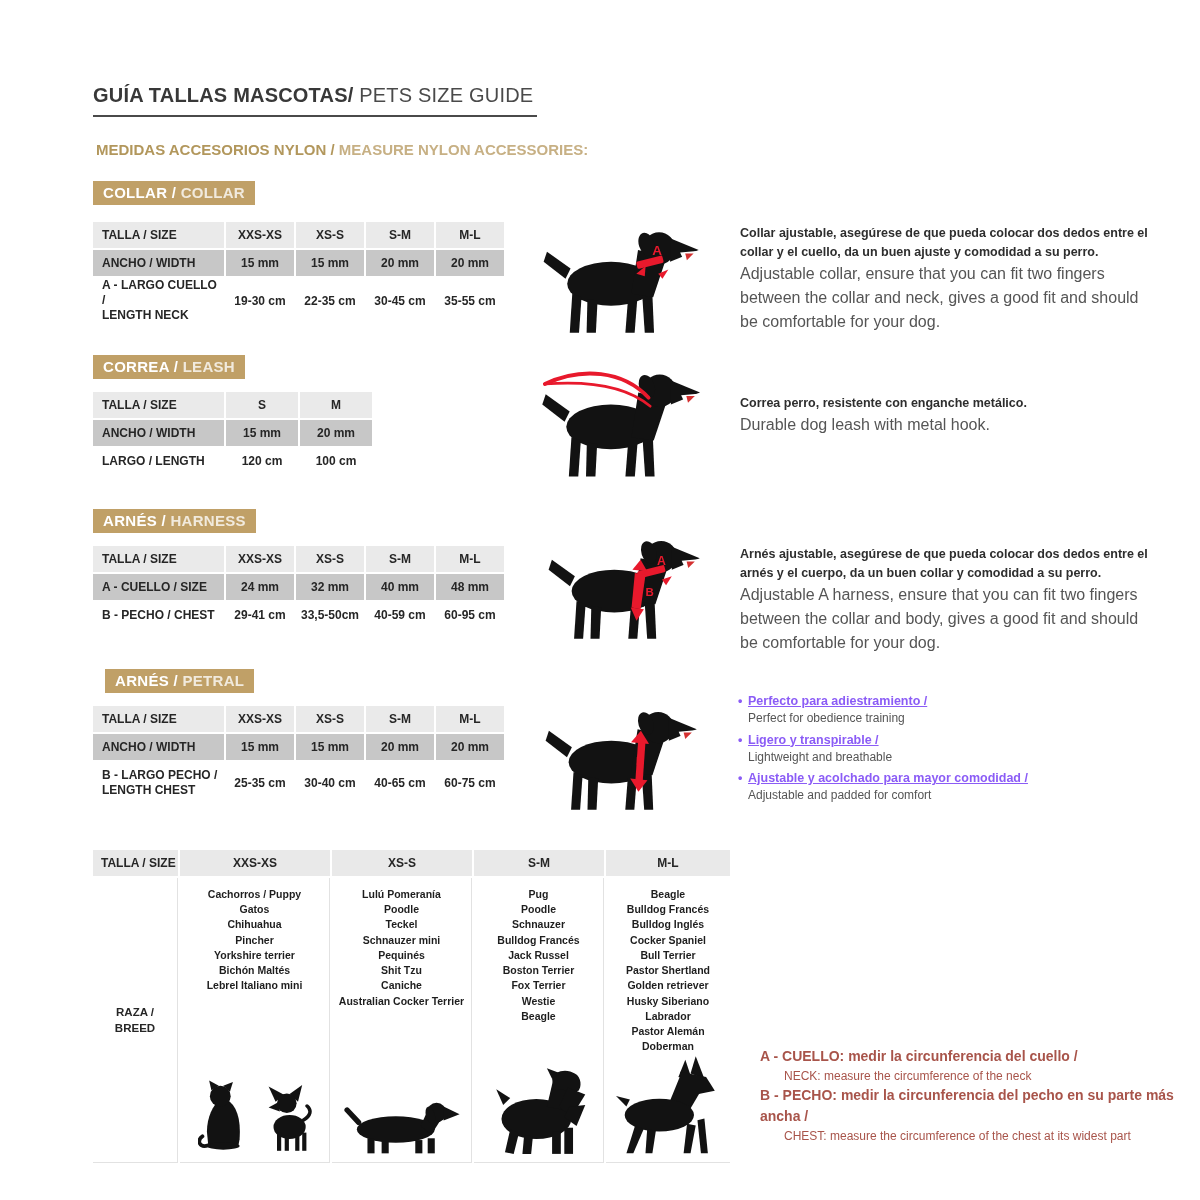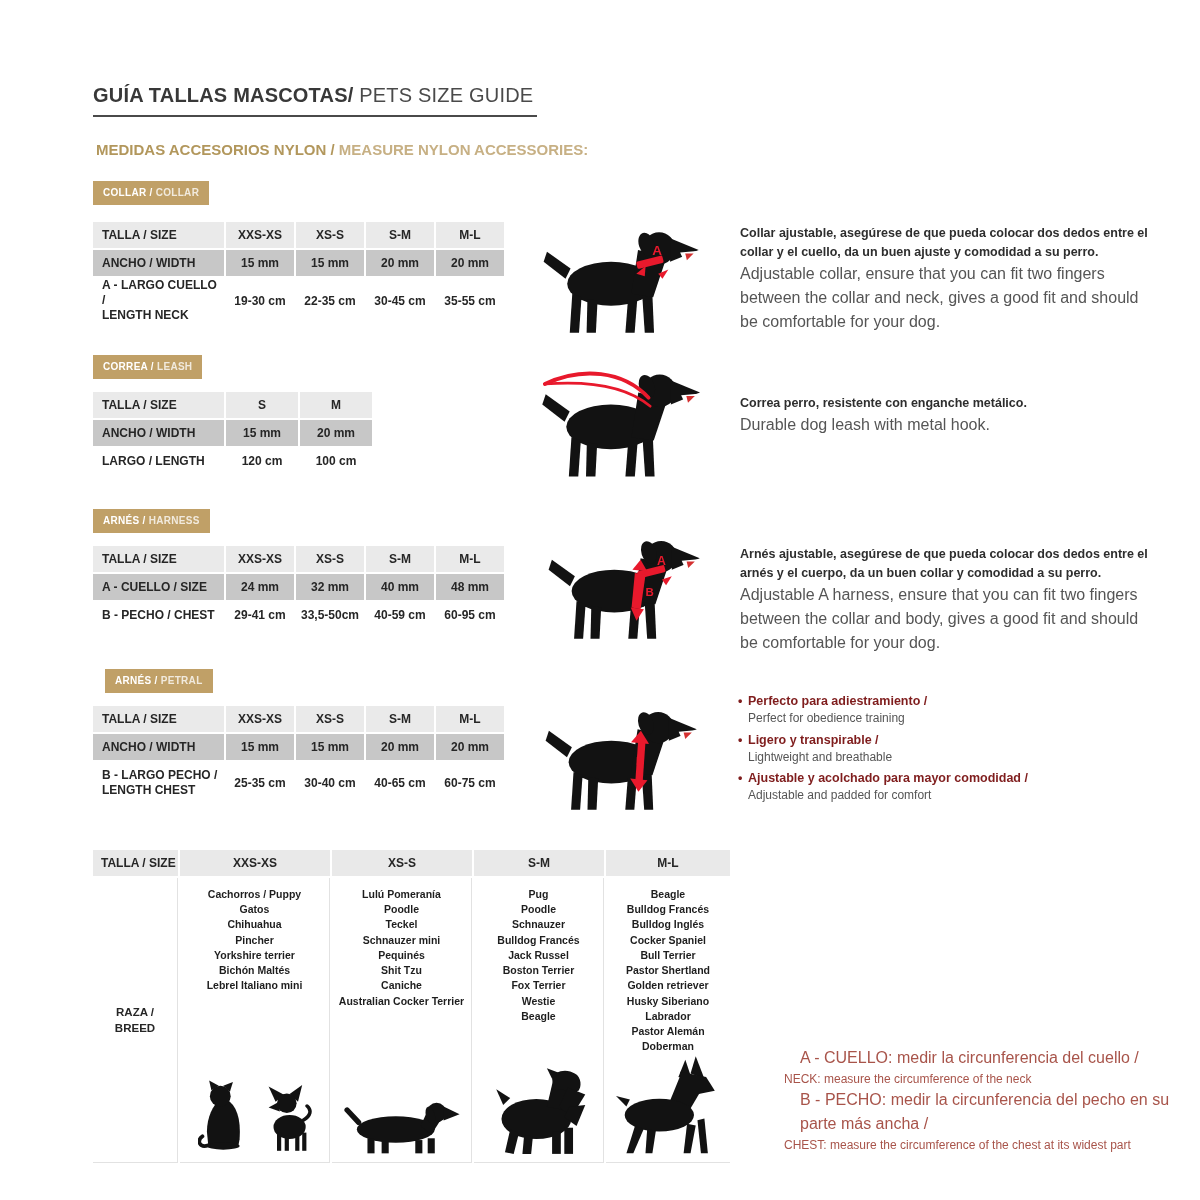--- a/index.html
+++ b/index.html
@@ -13,21 +13,21 @@
   #main-title .b{font-weight:bold;color:#383838;}
   #main-title .r{font-weight:400;color:#4a4a4a;}
 
   
   #subtitle{left:96px;top:141px;font-size:15px;font-weight:bold;}
   #subtitle .b{color:#b2975c;}
   #subtitle .r{color:#c7b084;}
 
   
   .badge{height:24px;line-height:24px;padding:0 10px;background:#c0a067;color:#fff;
-         font-weight:bold;font-size:10px;letter-spacing:.3px;display:inline-block;}
+         font-weight:bold;font-size:15px;letter-spacing:.3px;display:inline-block;}
   .badge .light{color:rgba(255,255,255,.78);}
 
   
   table.spec{border-collapse:separate;border-spacing:2px;}
   table.spec td{font-size:12px;font-weight:bold;color:#262626;vertical-align:middle;
                 padding:0 4px;text-align:center;height:26px;}
   table.spec td.lab{text-align:left;padding-left:9px;width:118px;}
   table.spec td.val{width:60px;}
   tr.r-head td{background:#eaeaea;}
   tr.r-mid td{background:#c7c7c7;}
@@ -35,21 +35,21 @@
   tr.r-tall td{height:42px;}
   .two-line{line-height:1.25;display:block;}
 
   
   .desc{width:408px;}
   .desc .es{font-weight:bold;color:#2e2e2e;font-size:12.5px;line-height:1.5;}
   .desc .en{color:#555;font-size:16px;line-height:1.5;}
 
   
   .bullets{width:420px;}
-  .bullets .es{font-weight:bold;color:#7f1d1d;font-size:12.5px;line-height:1.45;position:relative;padding-left:10px;}
+  .bullets .es{font-weight:bold;color:#8b5cf6;font-size:12.5px;line-height:1.45;position:relative;padding-left:10px;text-decoration:underline;}
   .bullets .es::before{content:"•";position:absolute;left:0;top:0;}
   .bullets .en{color:#555;font-size:12px;line-height:1.45;padding-left:10px;margin-bottom:3px;}
 
   
   #breed-table{left:93px;top:850px;width:637px;display:grid;
                grid-template-columns:85px 150px 140px 130px 124px;column-gap:2px;row-gap:2px;}
   .bh{background:#e9e9e9;height:26px;line-height:26px;font-size:12px;font-weight:bold;
       color:#262626;text-align:center;}
   .bh.first{text-align:left;padding-left:8px;}
   .bcell{background:#fff;border-right:1px solid #e2e2e2;border-bottom:1px solid #e2e2e2;
@@ -57,21 +57,21 @@
   .bcell.last{border-right:none;}
   .breed-label{justify-content:center;font-weight:bold;font-size:11.5px;color:#262626;
                white-space:pre-line;text-align:center;line-height:1.4;border-right:1px solid #e2e2e2;}
   .breed-list{white-space:pre-line;text-align:center;font-weight:bold;font-size:10.5px;
               line-height:1.45;color:#1e1e1e;padding-top:9px;}
   .sil-row{margin-top:auto;display:flex;align-items:flex-end;justify-content:center;gap:6px;
            padding-bottom:6px;}
 
   
   #notes{left:760px;top:1046px;width:434px;color:#a8544a;}
-  #notes .nb{font-weight:normal;font-size:16px;line-height:1.5;margin-left:40px;}
+  #notes .nb{font-weight:bold;font-size:14px;line-height:1.5;}
   #notes .nr{font-size:12px;line-height:1.5;padding-left:24px;}
 
   svg{display:block;}
   .ann-letter{font-family:"Liberation Sans",sans-serif;font-weight:bold;fill:#e8192c;}
 </style>
 </head>
 <body>
 
 <div id="page">
 

